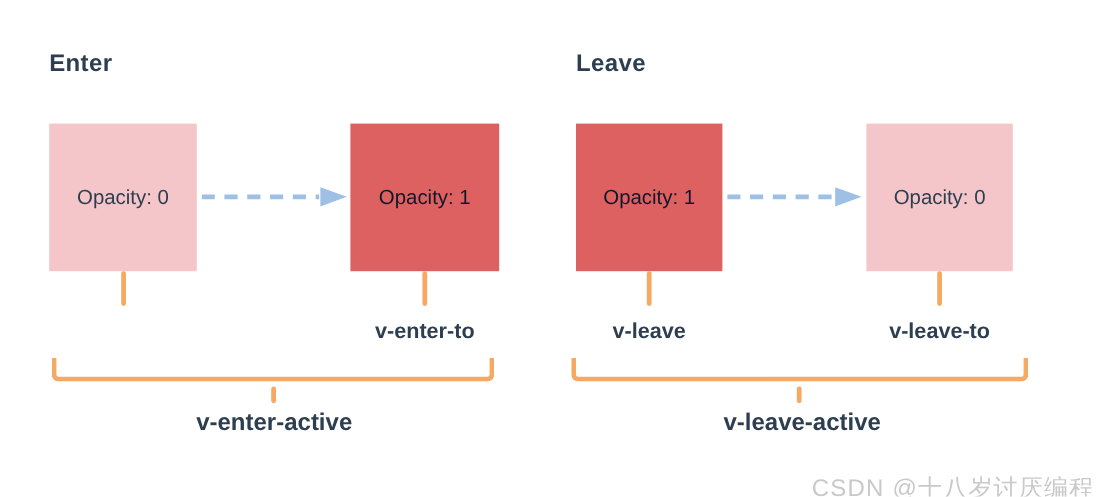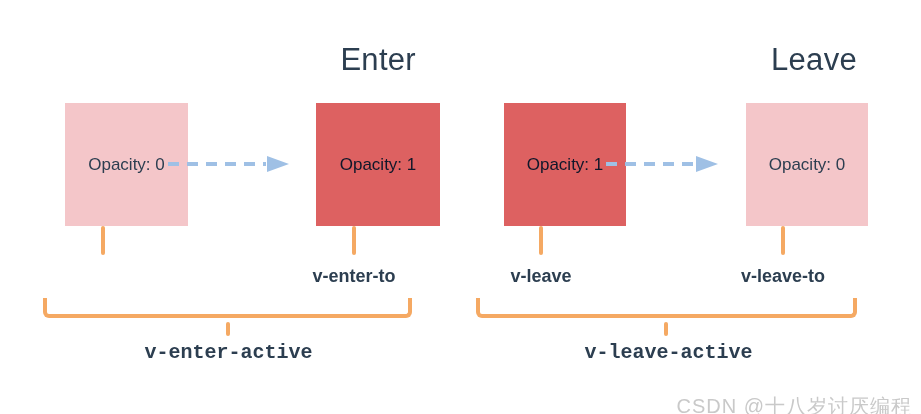--- a/index.html
+++ b/index.html
@@ -5,29 +5,29 @@
   html,body { margin:0; padding:0; background:#fff; }
   .canvas {
     position:relative; width:921px; height:414px; background:#ffffff;
     font-family:"Liberation Sans", sans-serif; overflow:hidden;
   }
   .section { position:absolute; top:40px; height:330px; }
   #enter-section { left:41px;  width:375px; }
   #leave-section { left:480px; width:377px; }
 
   .section-title {
-    position:absolute; top:2px; left:0; right:0; text-align:right;
-    font-size:31px; font-weight:normal; color:var(--text_dark,#2c3e50);
+    position:absolute; top:2px; left:0; right:0; text-align:left;
+    font-size:20px; font-weight:bold; color:var(--text_dark,#2c3e50);
     letter-spacing:0.3px;
   }
 
   .box {
     position:absolute; top:63px; width:123px; height:123px;
     display:flex; align-items:center; justify-content:center;
-    font-size:17px; font-weight:normal;margin-left:24px;
+    font-size:17px; font-weight:normal;
   }
   .box.pink { background:var(--box_pink,#f4c6c9); color:var(--text_dark,#2c3e50); }
   .box.red  { background:var(--box_red,#dd6161);  color:#0f172a; }
   .box-start { left:0; }
   #enter-section .box-end { left:251px; width:124px; }
   #leave-section .box  { width:122px; }
   #leave-section .box-end { left:242px; }
 
   .arrow { position:absolute; top:114px; height:20px; }
   #enter-section .arrow { left:127px; width:122px; }
@@ -63,21 +63,21 @@
 
   .bracket-tick {
     position:absolute; top:282px; width:4px; height:14px;
     background:var(--bracket_orange,#f5a963); border-radius:2px;
   }
   #enter-section .bracket-tick { left:185px; }
   #leave-section .bracket-tick { left:184px; }
 
   .active-label {
     position:absolute; top:301px; left:0; right:0; text-align:center;
-    font-size:20px; font-weight:bold; color:var(--text_dark,#2c3e50);font-family:Liberation Mono, monospace;
+    font-size:20px; font-weight:bold; color:var(--text_dark,#2c3e50);
   }
 
   .watermark {
     position:absolute; right:9px; top:379px;
     font-size:20px; color:var(--watermark_gray,#c9c9c9);
     letter-spacing:1px; text-shadow:1px 1px 0 #ffffff;
     font-family:"Liberation Sans", sans-serif;
     margin-top:14px;
   }
 </style>

